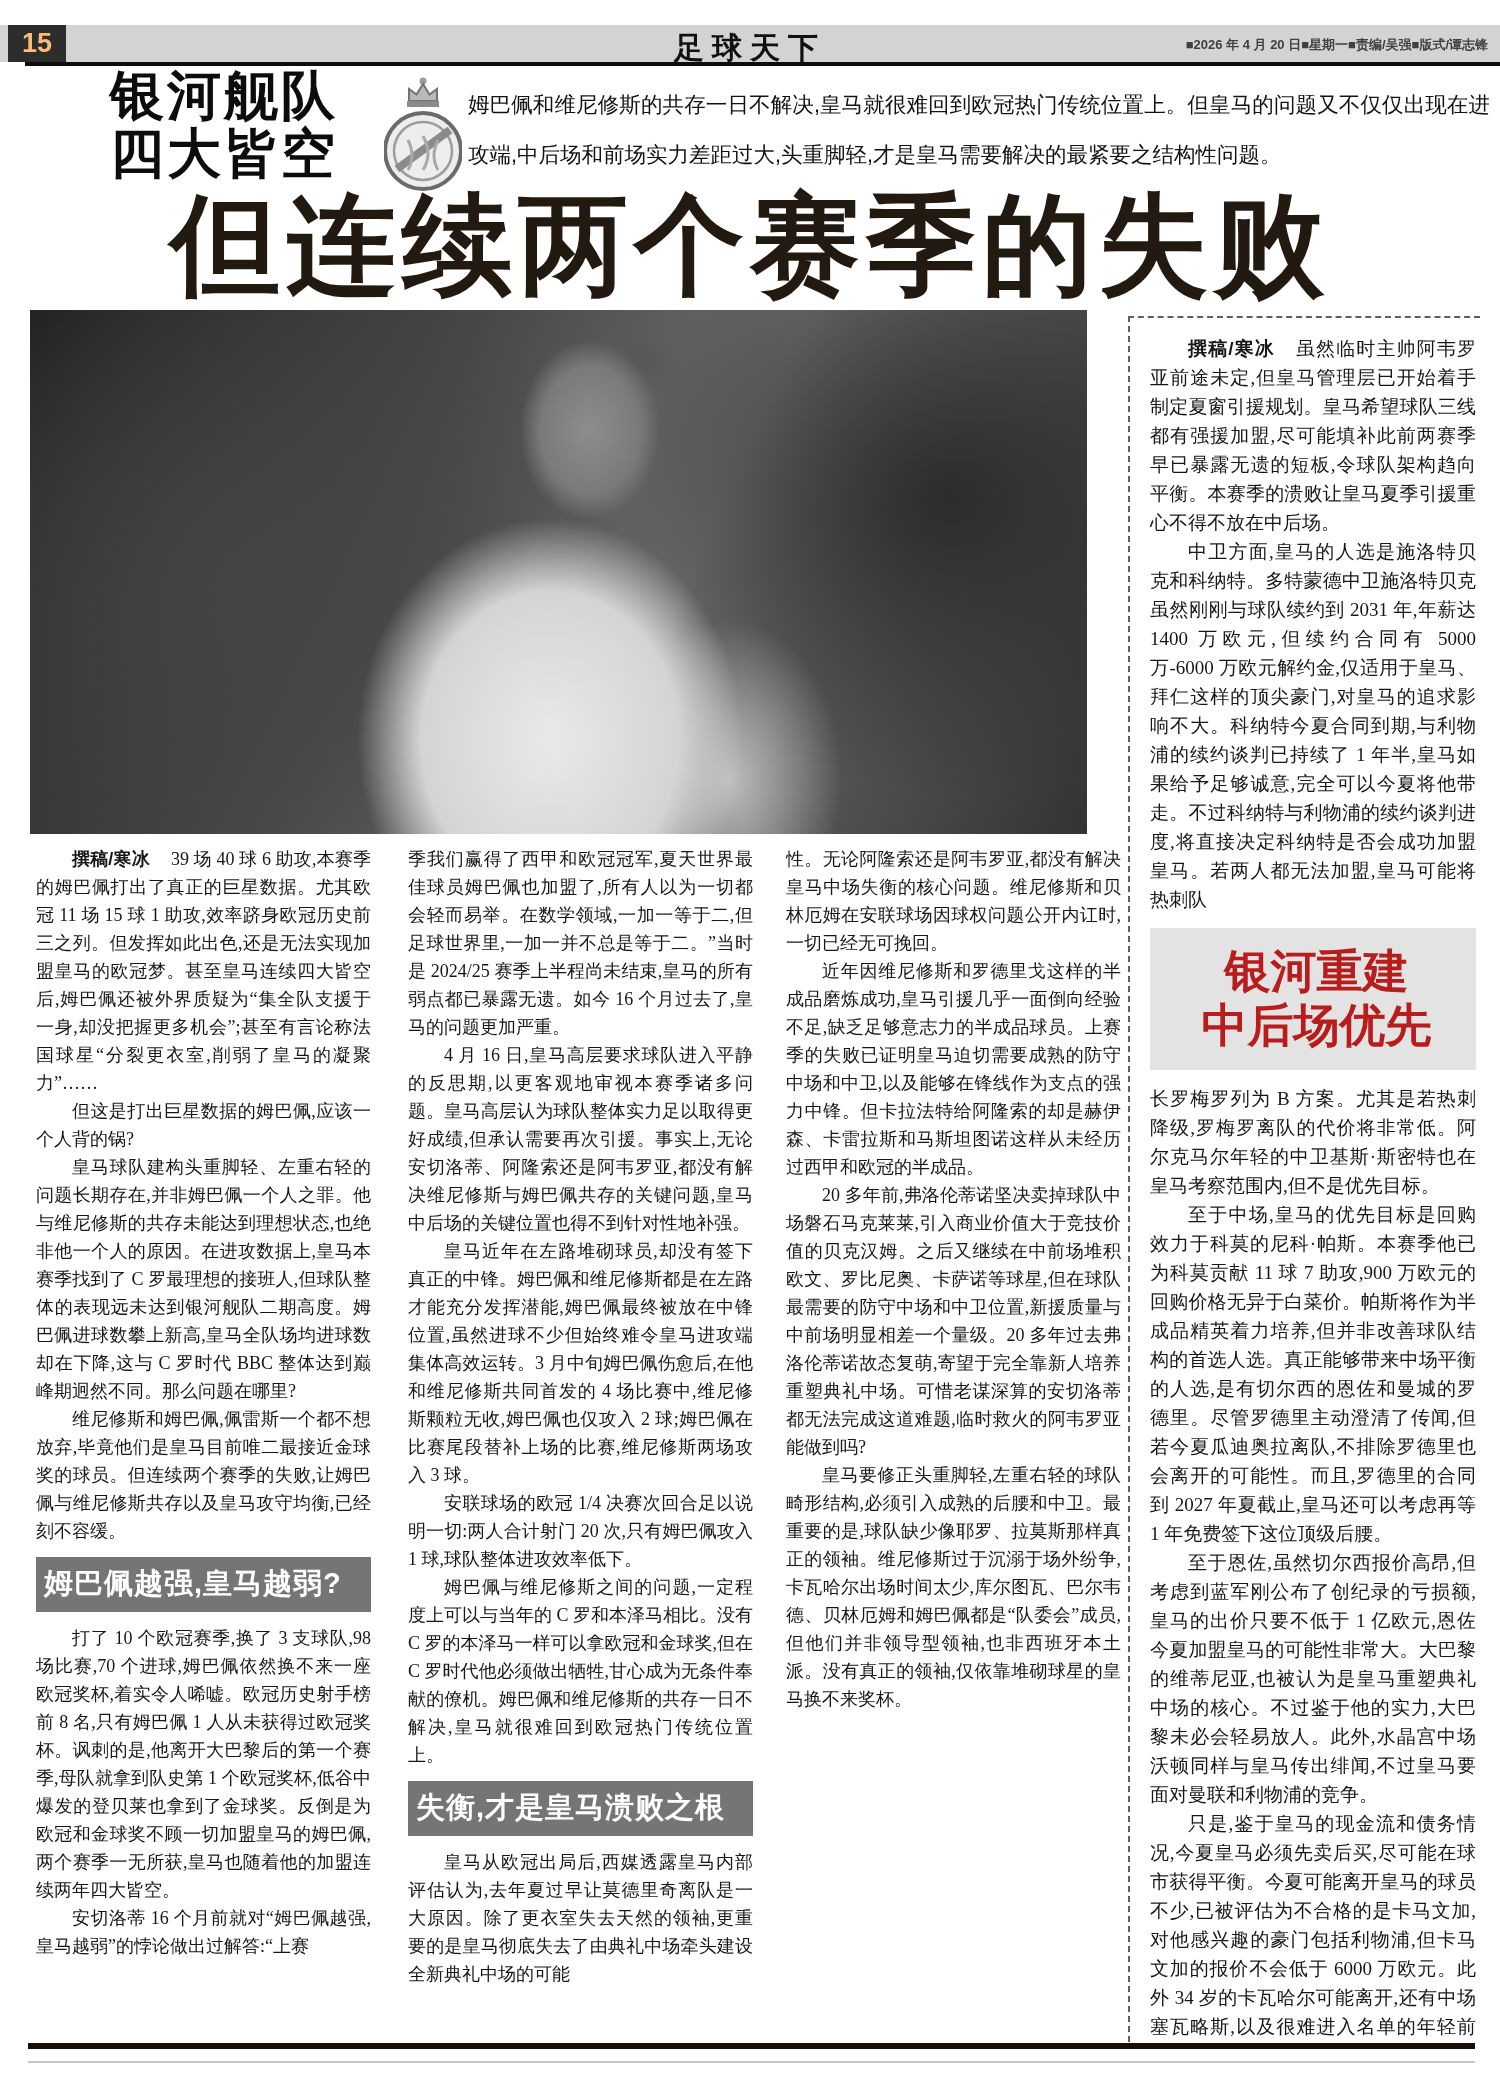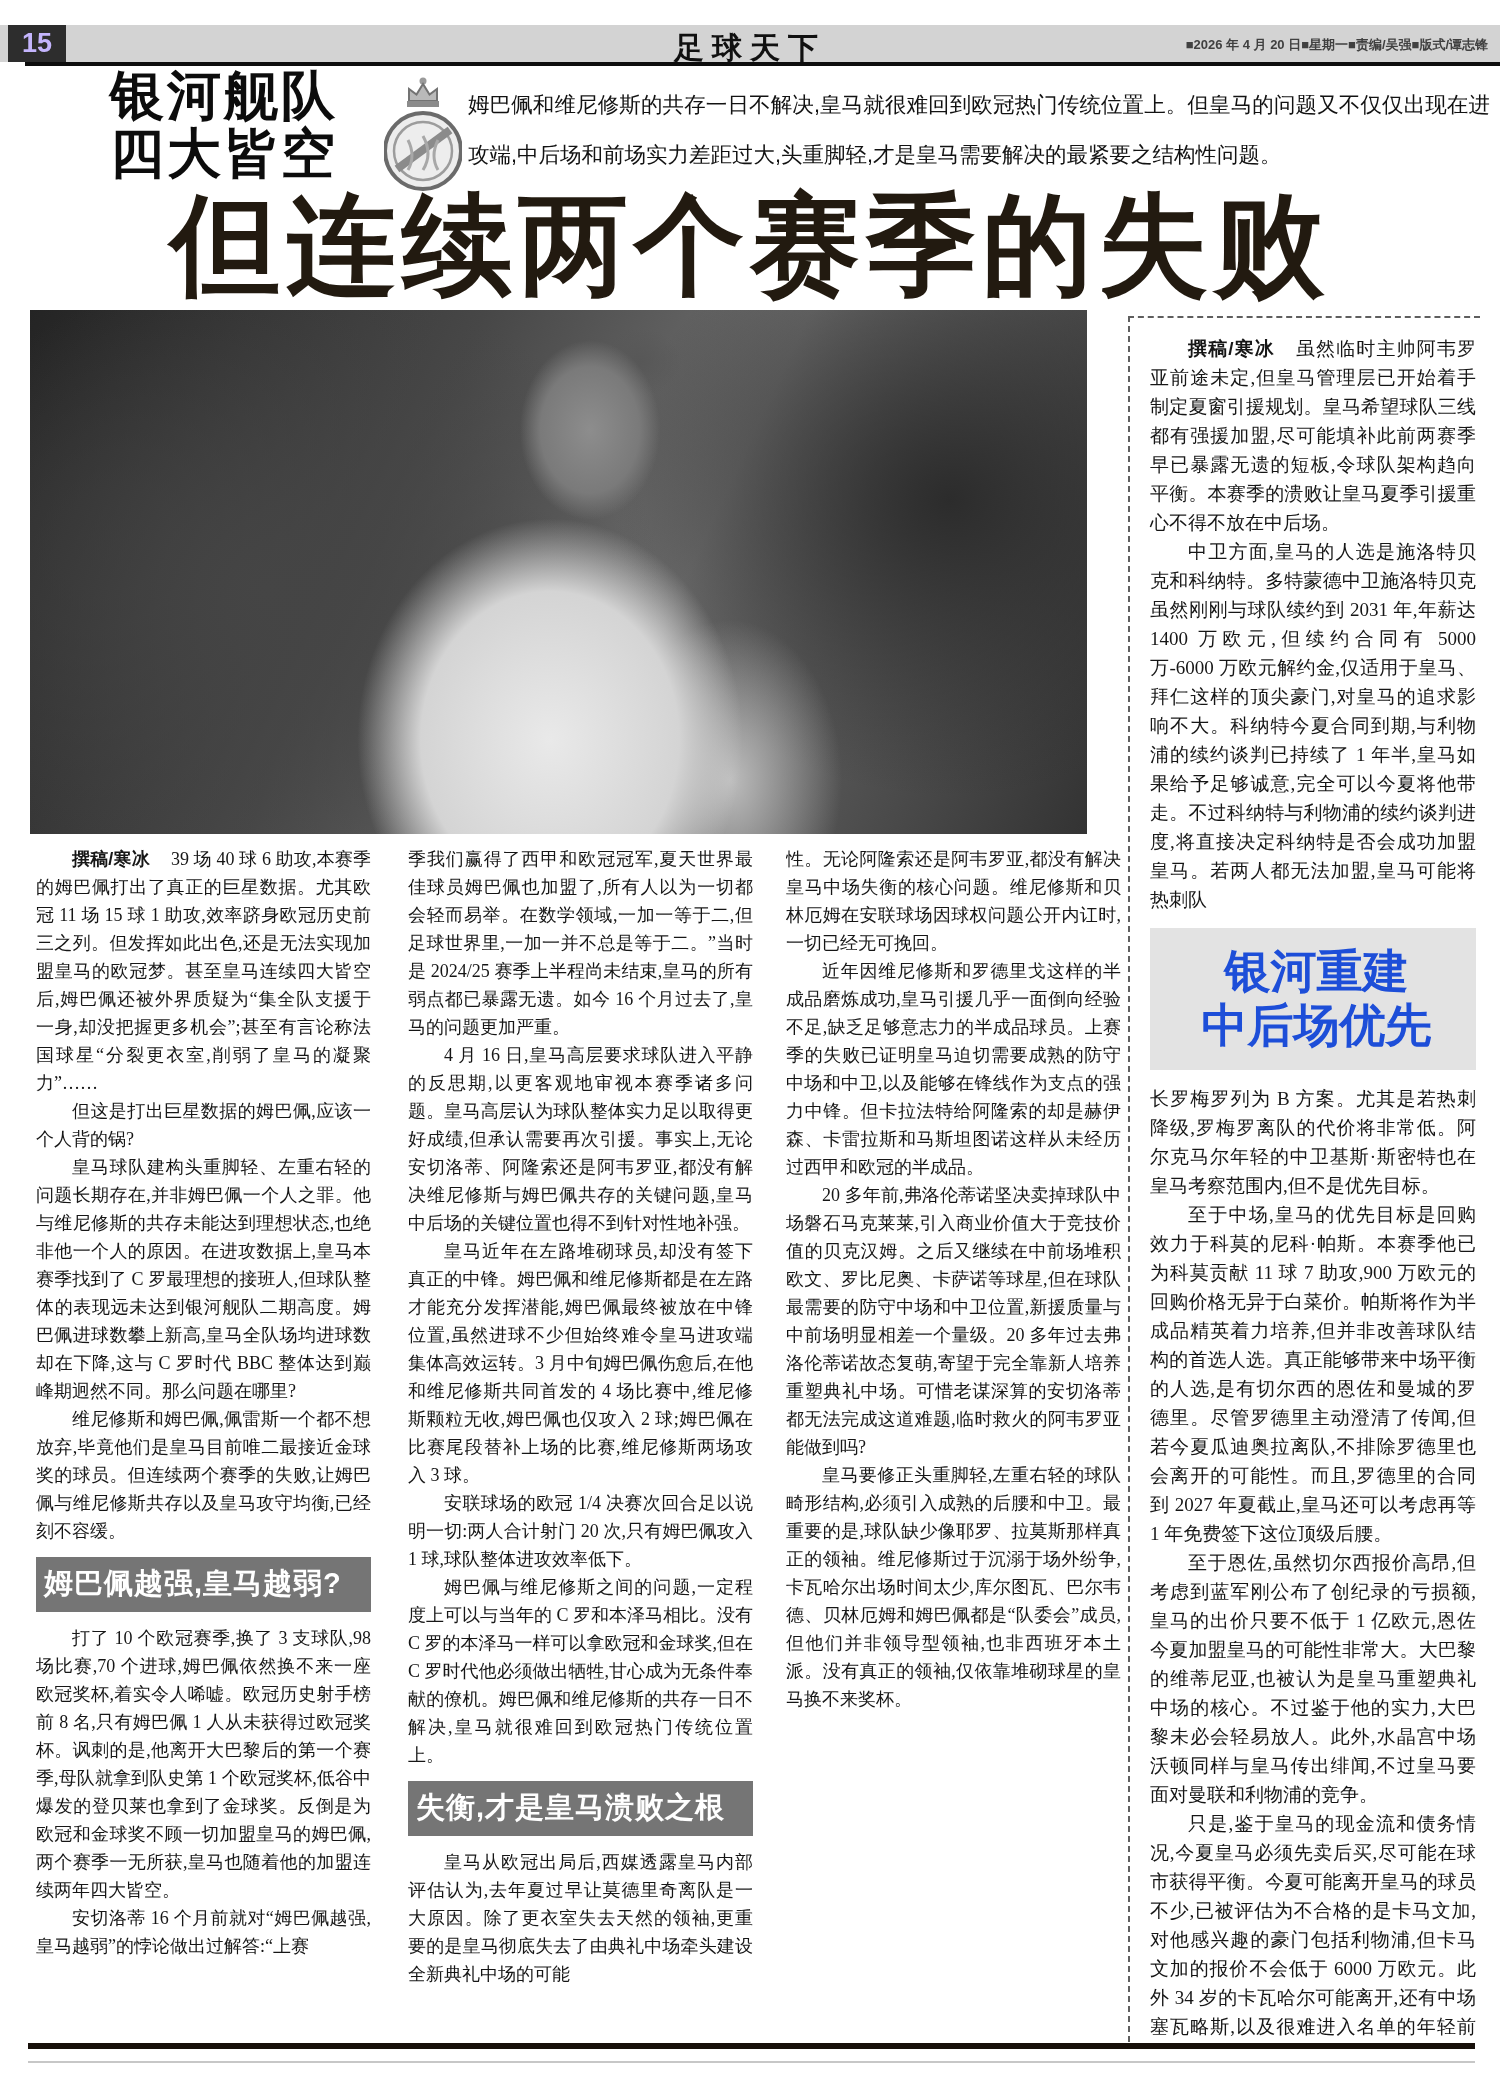--- a/index.html
+++ b/index.html
@@ -5,21 +5,21 @@
   html,body{margin:0;padding:0;}
   body{
     width:1500px;height:2077px;position:relative;background:#ffffff;
     font-family:"Liberation Serif","DejaVu Serif",serif;color:#141414;
     overflow:hidden;
   }
   .sans{font-family:"Liberation Sans","DejaVu Sans",sans-serif;}
 
   
   .top-band{position:absolute;left:0;top:25px;width:1500px;height:37px;background:#d3d3d3;}
-  .page-num{position:absolute;left:8px;top:25px;width:58px;height:37px;background:#2d2d2d;color:#c4b5fd;
+  .page-num{position:absolute;left:8px;top:25px;width:58px;height:37px;background:#2d2d2d;color:#fdba74;
     font-family:"Liberation Sans","DejaVu Sans",sans-serif;font-weight:bold;font-size:27px;
     display:flex;align-items:center;justify-content:center;}
   .section-title{position:absolute;left:0;top:28px;width:100%;text-align:center;
     font-family:"Liberation Sans","DejaVu Sans",sans-serif;font-weight:900;font-size:30px;letter-spacing:8px;color:#101010;}
   .date-credits{position:absolute;top:36px;right:12px;font-family:"Liberation Sans","DejaVu Sans",sans-serif;
     font-weight:bold;font-size:13px;color:#404040;}
   .top-rule{position:absolute;left:25px;top:62px;width:1475px;height:4px;background:#0d0d0d;}
 
   
   .masthead{position:absolute;left:110px;top:66px;width:260px;
@@ -60,21 +60,21 @@
     font-family:"Liberation Sans","DejaVu Sans",sans-serif;font-weight:900;font-size:29px;line-height:29px;
     padding:12px 6px 14px 8px;margin:12px 0 12px 0;letter-spacing:1px;}
 
   
   .sidebar{position:absolute;left:1128px;top:316px;width:352px;height:1726px;box-sizing:border-box;
     border-left:2px dashed #5e5e5e;border-top:2px dashed #5e5e5e;
     padding:16px 4px 0 20px;font-size:19px;line-height:29px;text-align:justify;overflow:hidden;color:#161616;}
   .sidebar p{margin:0;text-indent:2em;}
   .sidebar p.cont{text-indent:0;}
   .side-header{background:#e3e3e3;margin:14px 0 14px 0;padding:16px 0 18px 7px;text-align:center;text-indent:0;
-    font-family:"Liberation Sans","DejaVu Sans",sans-serif;font-weight:900;font-size:46px;line-height:54px;color:#1d4ed8;}
+    font-family:"Liberation Sans","DejaVu Sans",sans-serif;font-weight:900;font-size:46px;line-height:54px;color:#b91c1c;}
 
   
   .bottom-rule{position:absolute;left:28px;top:2043px;width:1447px;height:6px;background:#17100a;}
   .bottom-rule2{position:absolute;left:28px;top:2061px;width:1447px;height:2px;background:#c7c7c7;}
 </style>
 </head>
 <body>
 
 <div class="top-band"></div>
 <div class="page-num sans">15</div>

